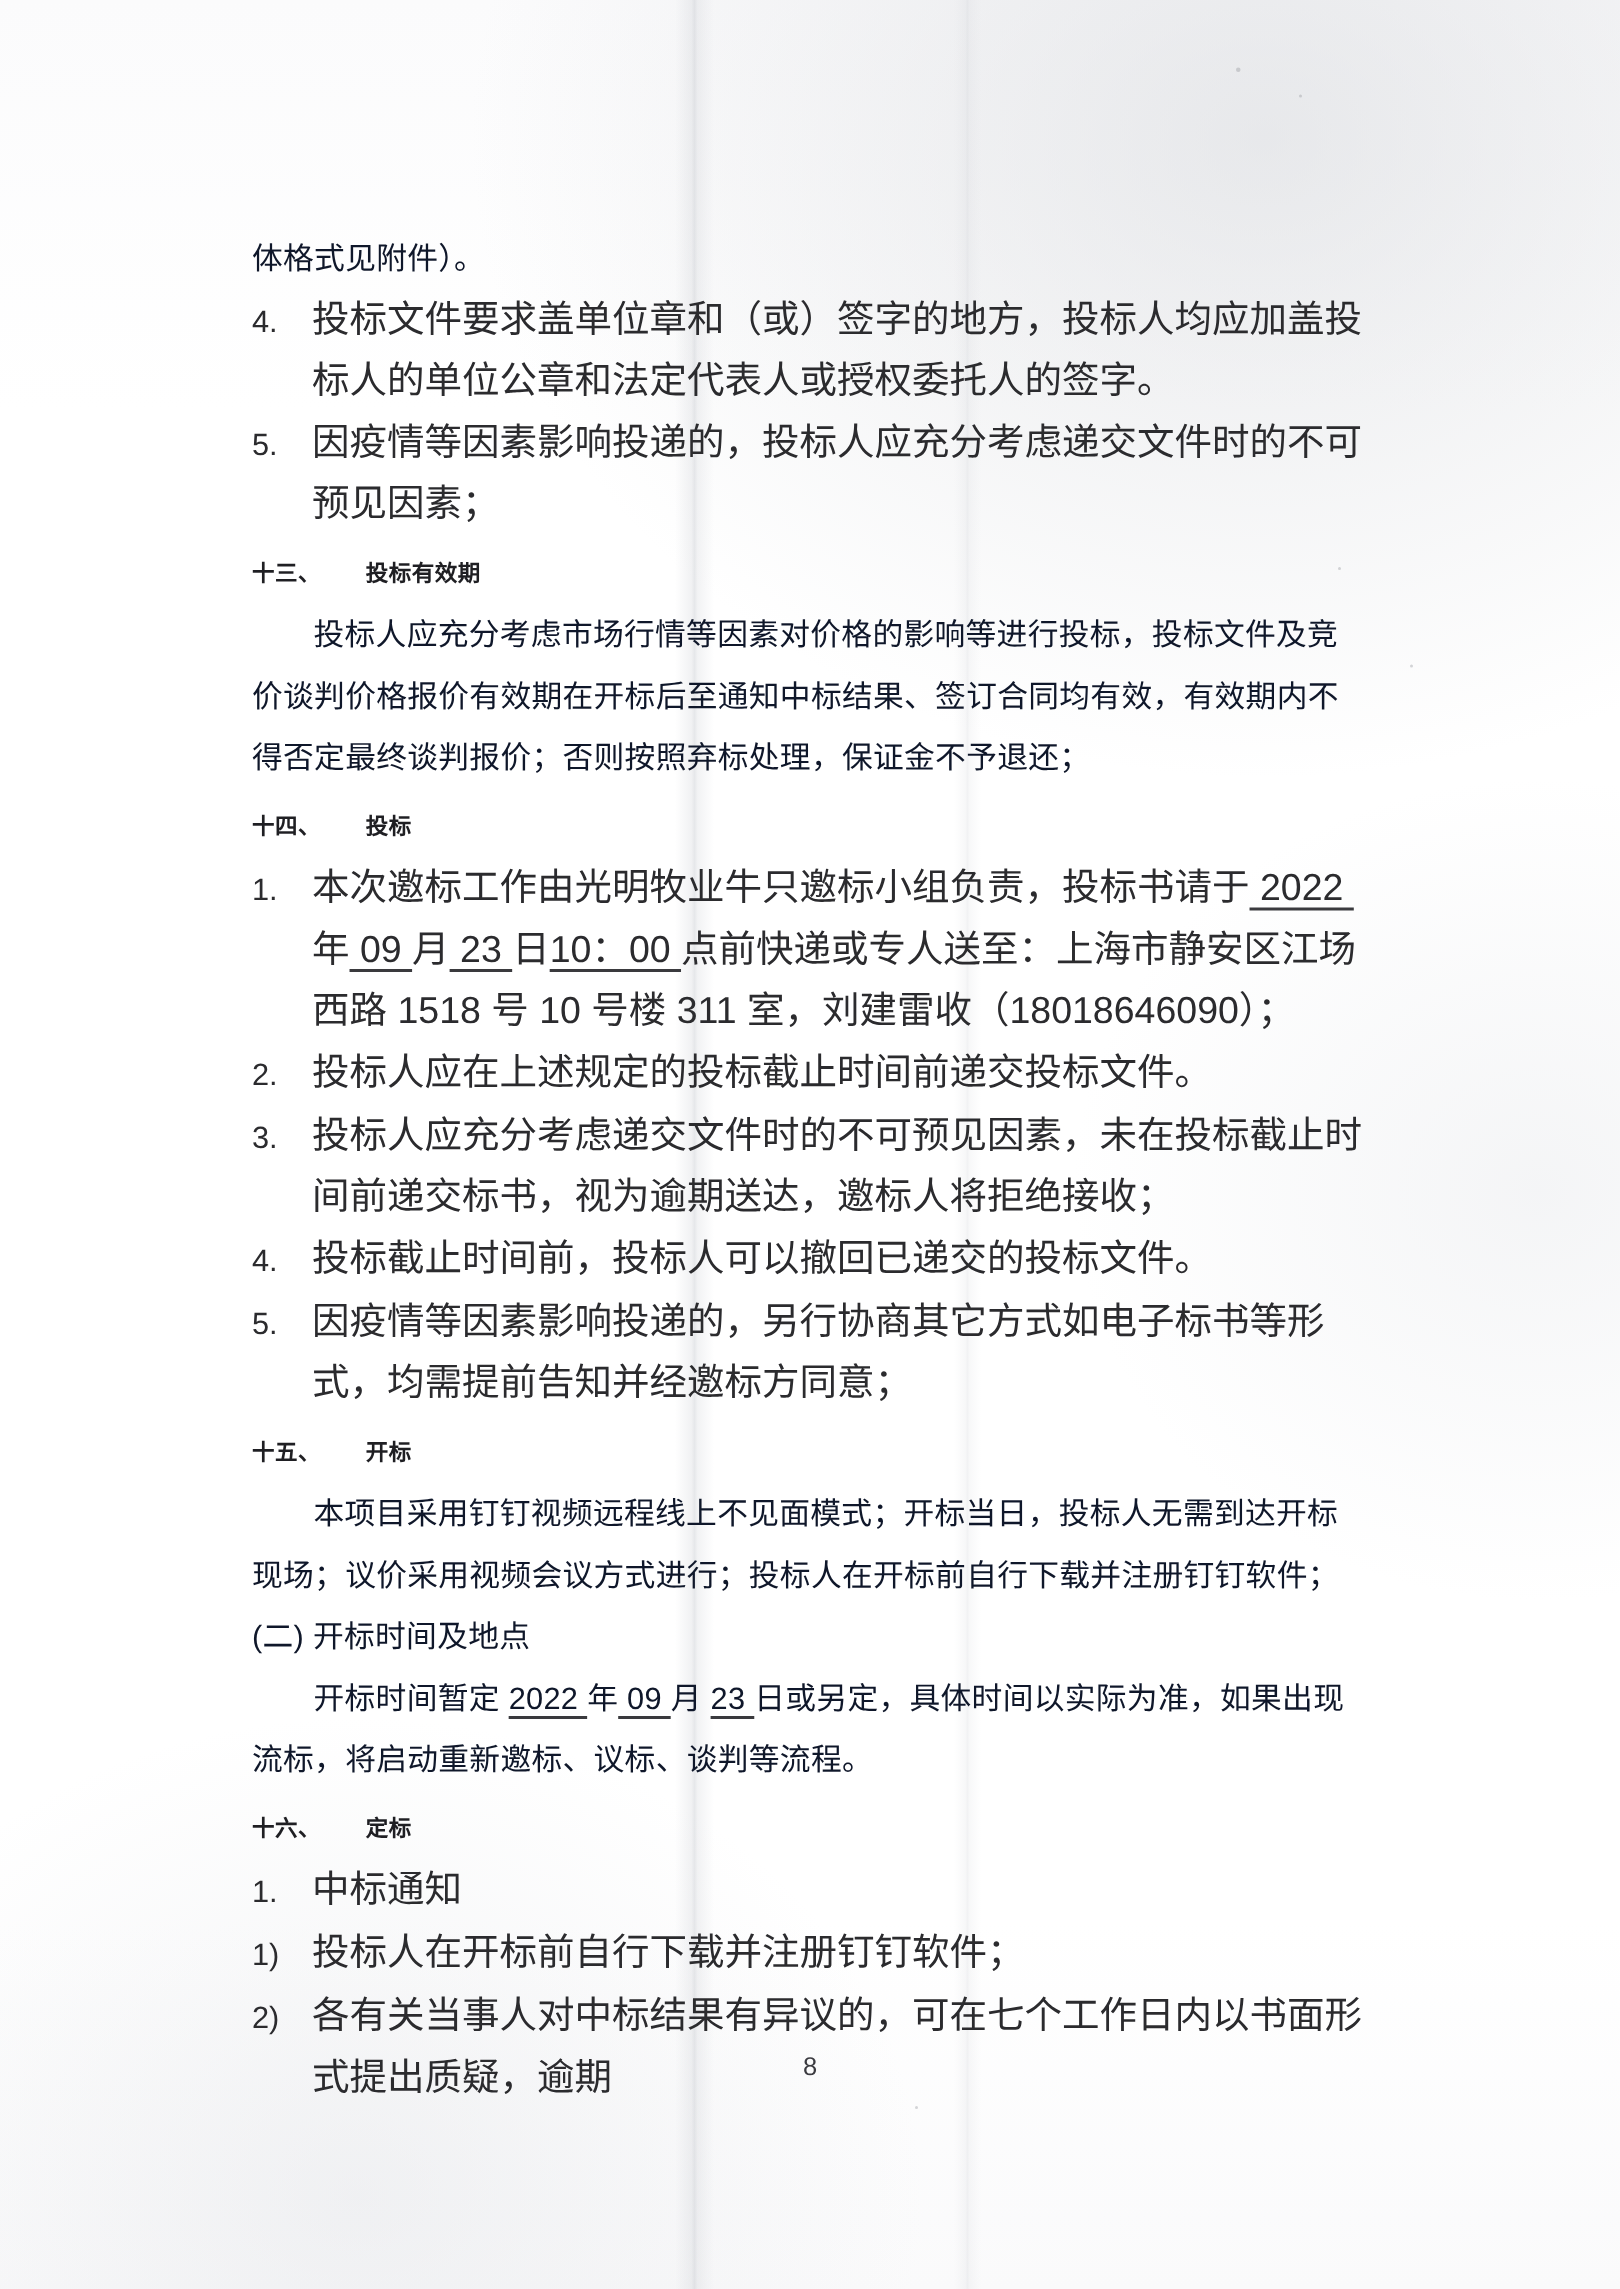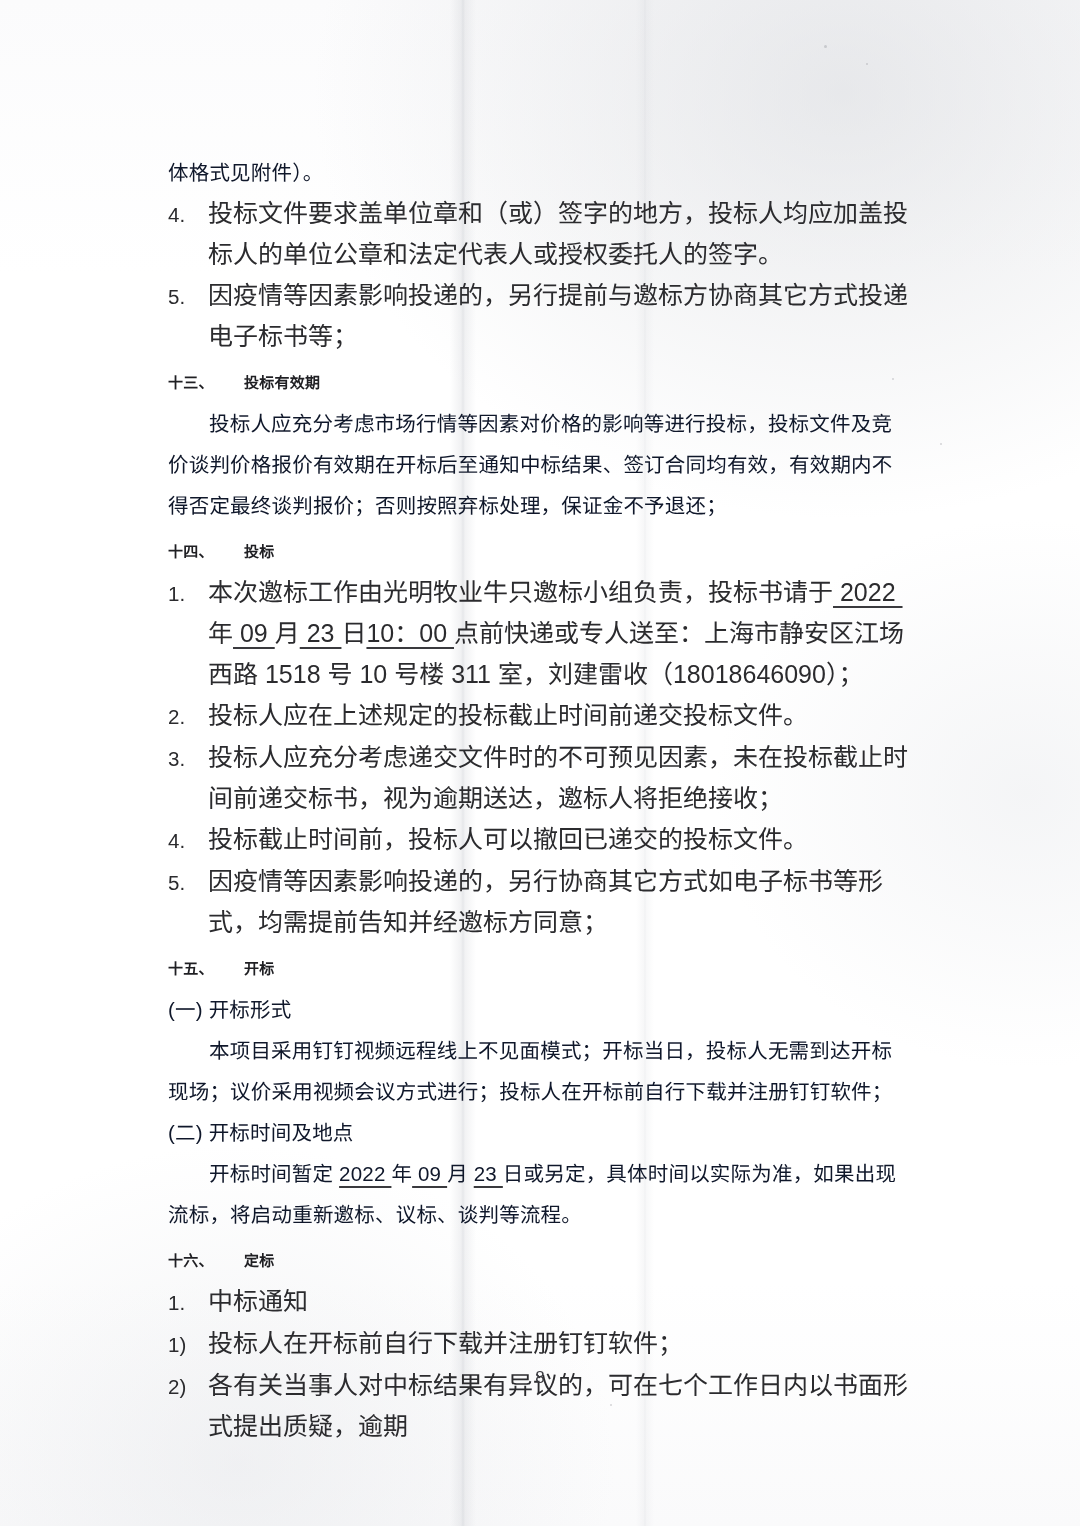--- a/index.html
+++ b/index.html
@@ -135,21 +135,21 @@
   <div class="speck" style="left:610px; top:1404px;width:2px; height:2px;"></div>
 
   <div class="content" id="body-root">
       <div class="line">体格式见附件）。</div>
       <div class="row">
         <span class="marker">4.</span>
         <span class="body">投标文件要求盖单位章和（或）签字的地方，投标人均应加盖投标人的单位公章和法定代表人或授权委托人的签字。</span>
       </div>
       <div class="row">
         <span class="marker">5.</span>
-        <span class="body">因疫情等因素影响投递的，另行提前与邀标方协商其它方式投递电子标书等；</span>
+        <span class="body">因疫情等因素影响投递的，投标人应充分考虑递交文件时的不可预见因素；</span>
       </div>
       <div class="spacer-xs"></div>
       <div class="heading"><span class="num">十三、</span><span class="gap"></span><span>投标有效期</span></div>
       <div class="line indent">投标人应充分考虑市场行情等因素对价格的影响等进行投标，投标文件及竞价谈判价格报价有效期在开标后至通知中标结果、签订合同均有效，有效期内不得否定最终谈判报价；否则按照弃标处理，保证金不予退还；</div>
       <div class="spacer-xs"></div>
       <div class="heading"><span class="num">十四、</span><span class="gap"></span><span>投标</span></div>
       <div class="row">
         <span class="marker">1.</span>
         <span class="body"><span>本次邀标工作由光明牧业牛只邀标小组负责，投标书请于</span><span class="blank"> 2022 </span><span>年</span><span class="blank"> 09 </span><span>月</span><span class="blank"> 23 </span><span>日</span><span class="blank">10：00 </span><span>点前快递或专人送至：上海市静安区江场西路 1518 号 10 号楼 311 室，刘建雷收（18018646090）；</span></span>
       </div>
@@ -164,21 +164,20 @@
       <div class="row">
         <span class="marker">4.</span>
         <span class="body">投标截止时间前，投标人可以撤回已递交的投标文件。</span>
       </div>
       <div class="row">
         <span class="marker">5.</span>
         <span class="body">因疫情等因素影响投递的，另行协商其它方式如电子标书等形式，均需提前告知并经邀标方同意；</span>
       </div>
       <div class="spacer-xs"></div>
       <div class="heading"><span class="num">十五、</span><span class="gap"></span><span>开标</span></div>
-      <div class="line">(一) 开标形式</div>
       <div class="line indent">本项目采用钉钉视频远程线上不见面模式；开标当日，投标人无需到达开标现场；议价采用视频会议方式进行；投标人在开标前自行下载并注册钉钉软件；</div>
       <div class="line">(二) 开标时间及地点</div>
       <div class="line"><span style="display: inline-block; width: 41px;"></span><span>开标时间暂定 </span><span class="blank">2022 </span><span>年</span><span class="blank"> 09 </span><span>月 </span><span class="blank">23 </span><span>日或另定，具体时间以实际为准，如果出现流标，将启动重新邀标、议标、谈判等流程。</span></div>
       <div class="spacer-xs"></div>
       <div class="heading"><span class="num">十六、</span><span class="gap"></span><span>定标</span></div>
       <div class="row">
         <span class="marker">1.</span>
         <span class="body">中标通知</span>
       </div>
       <div class="row">

